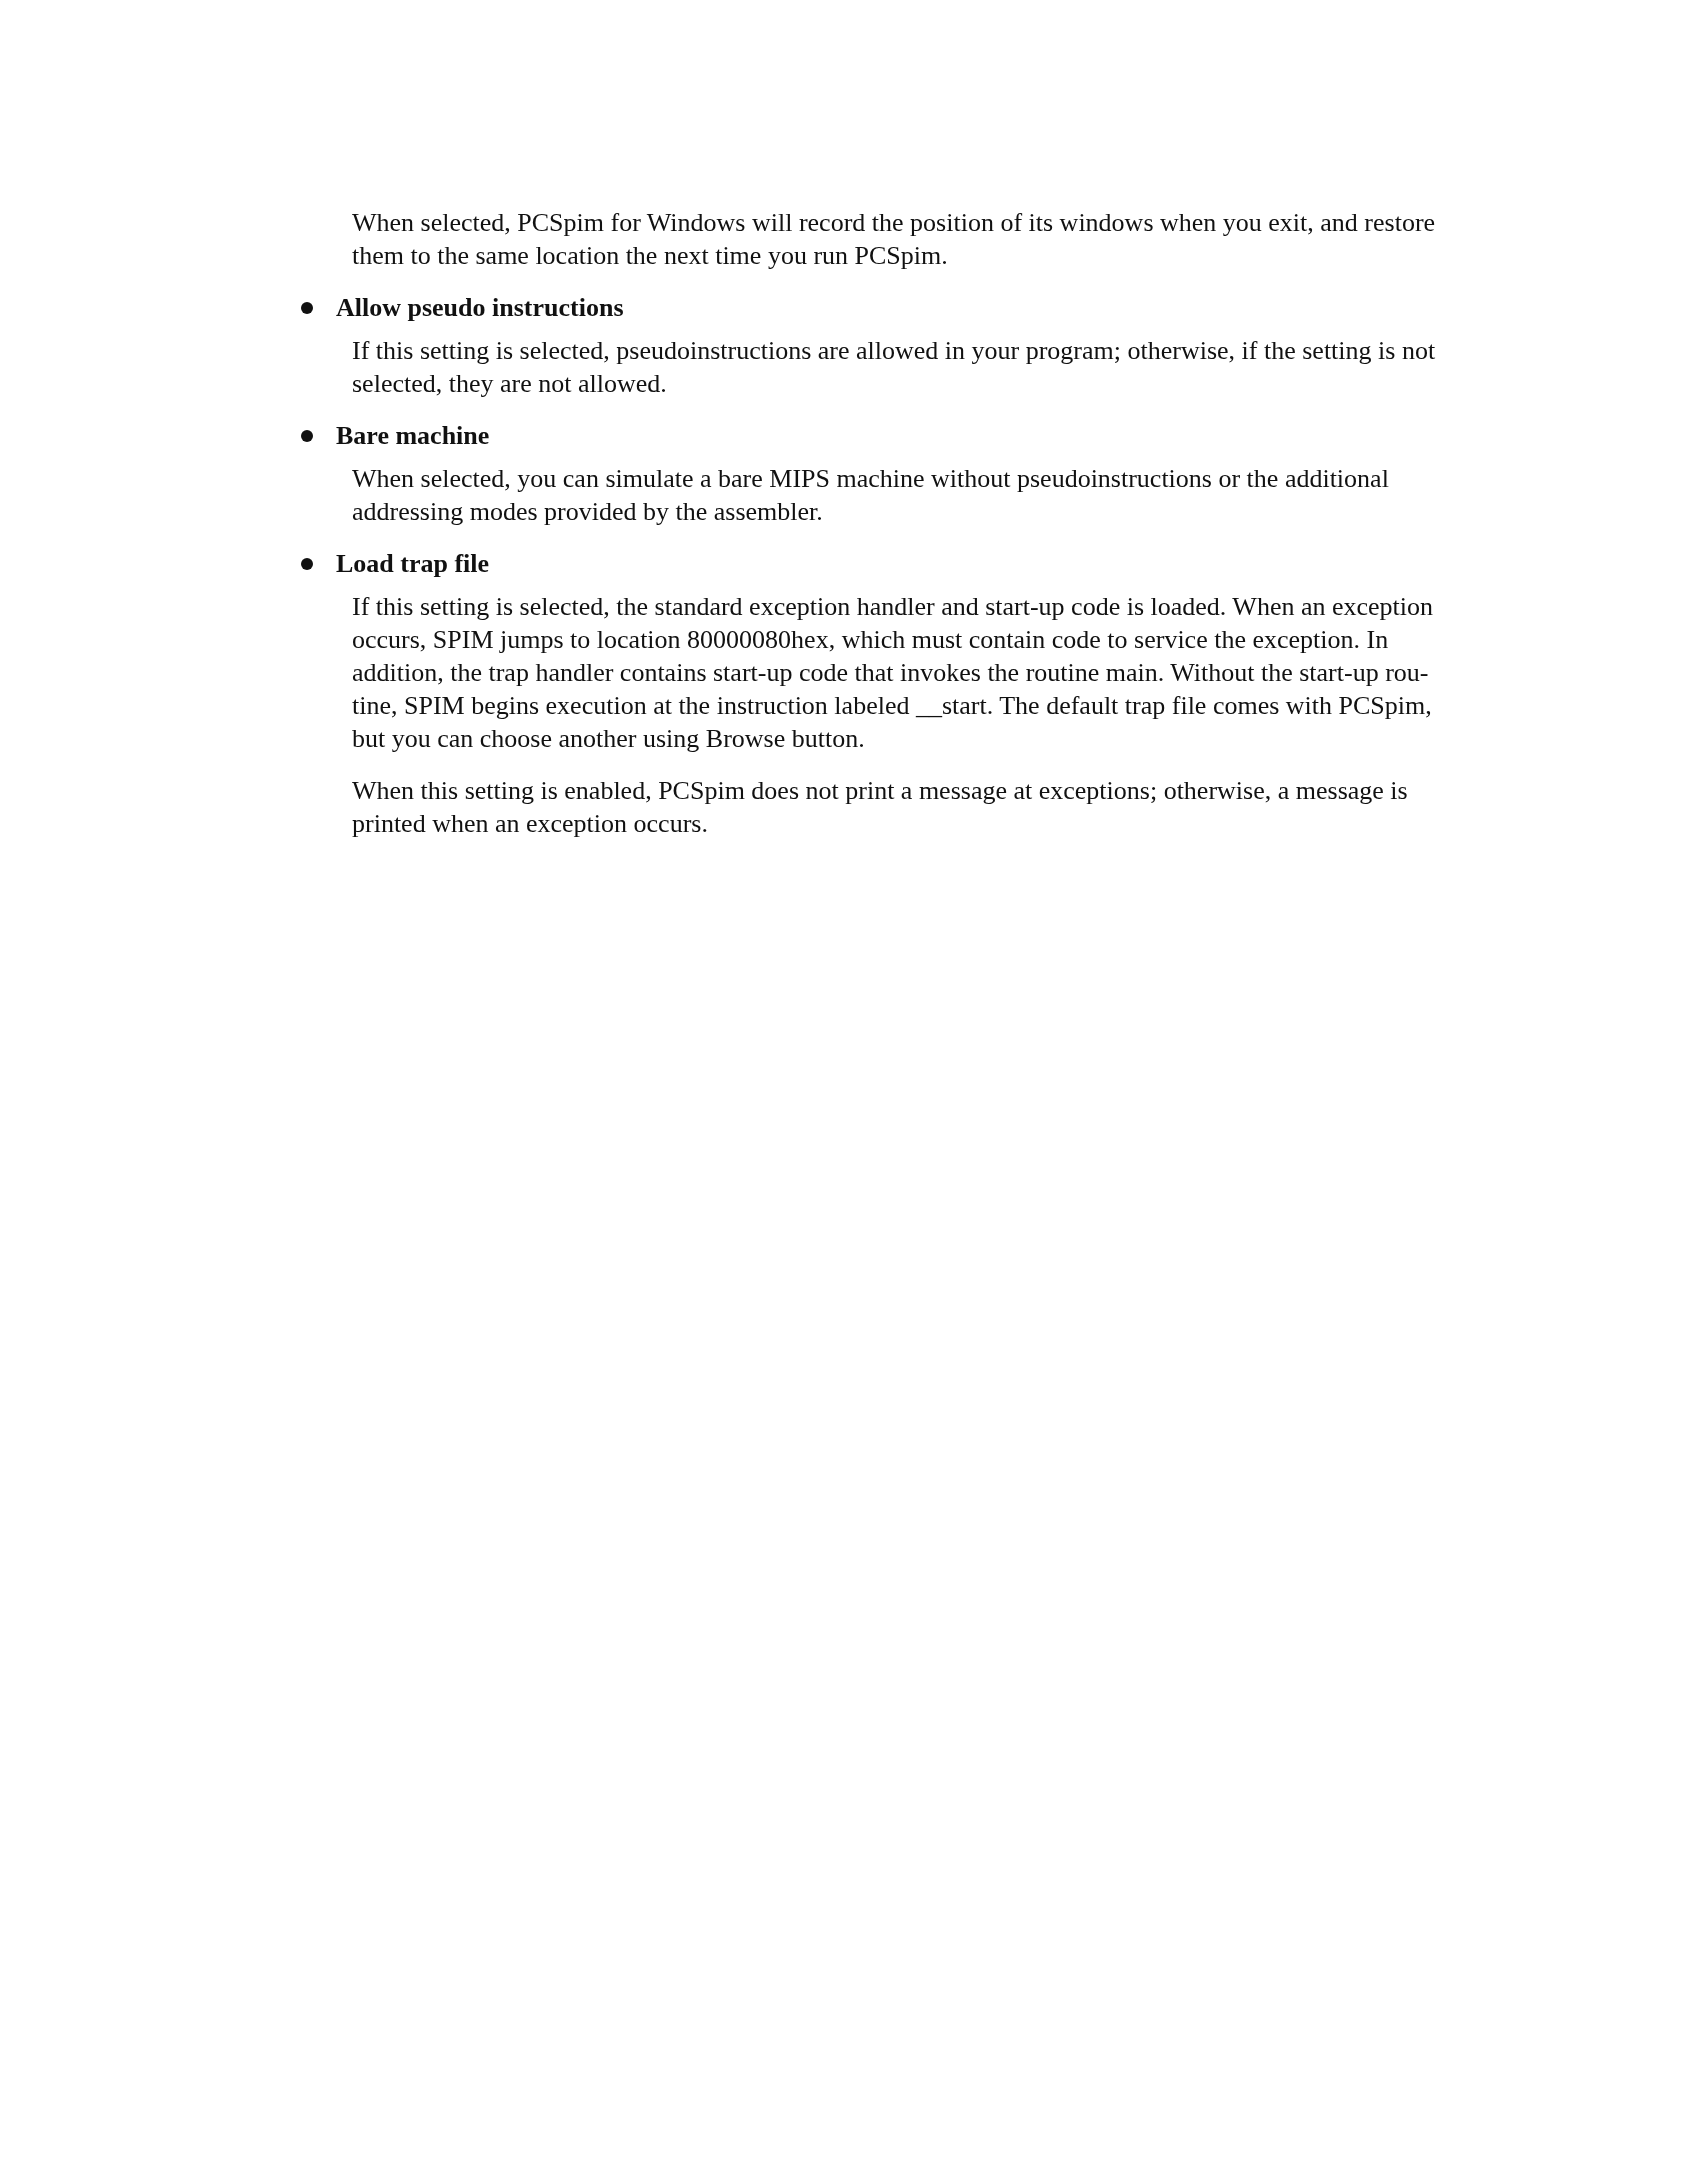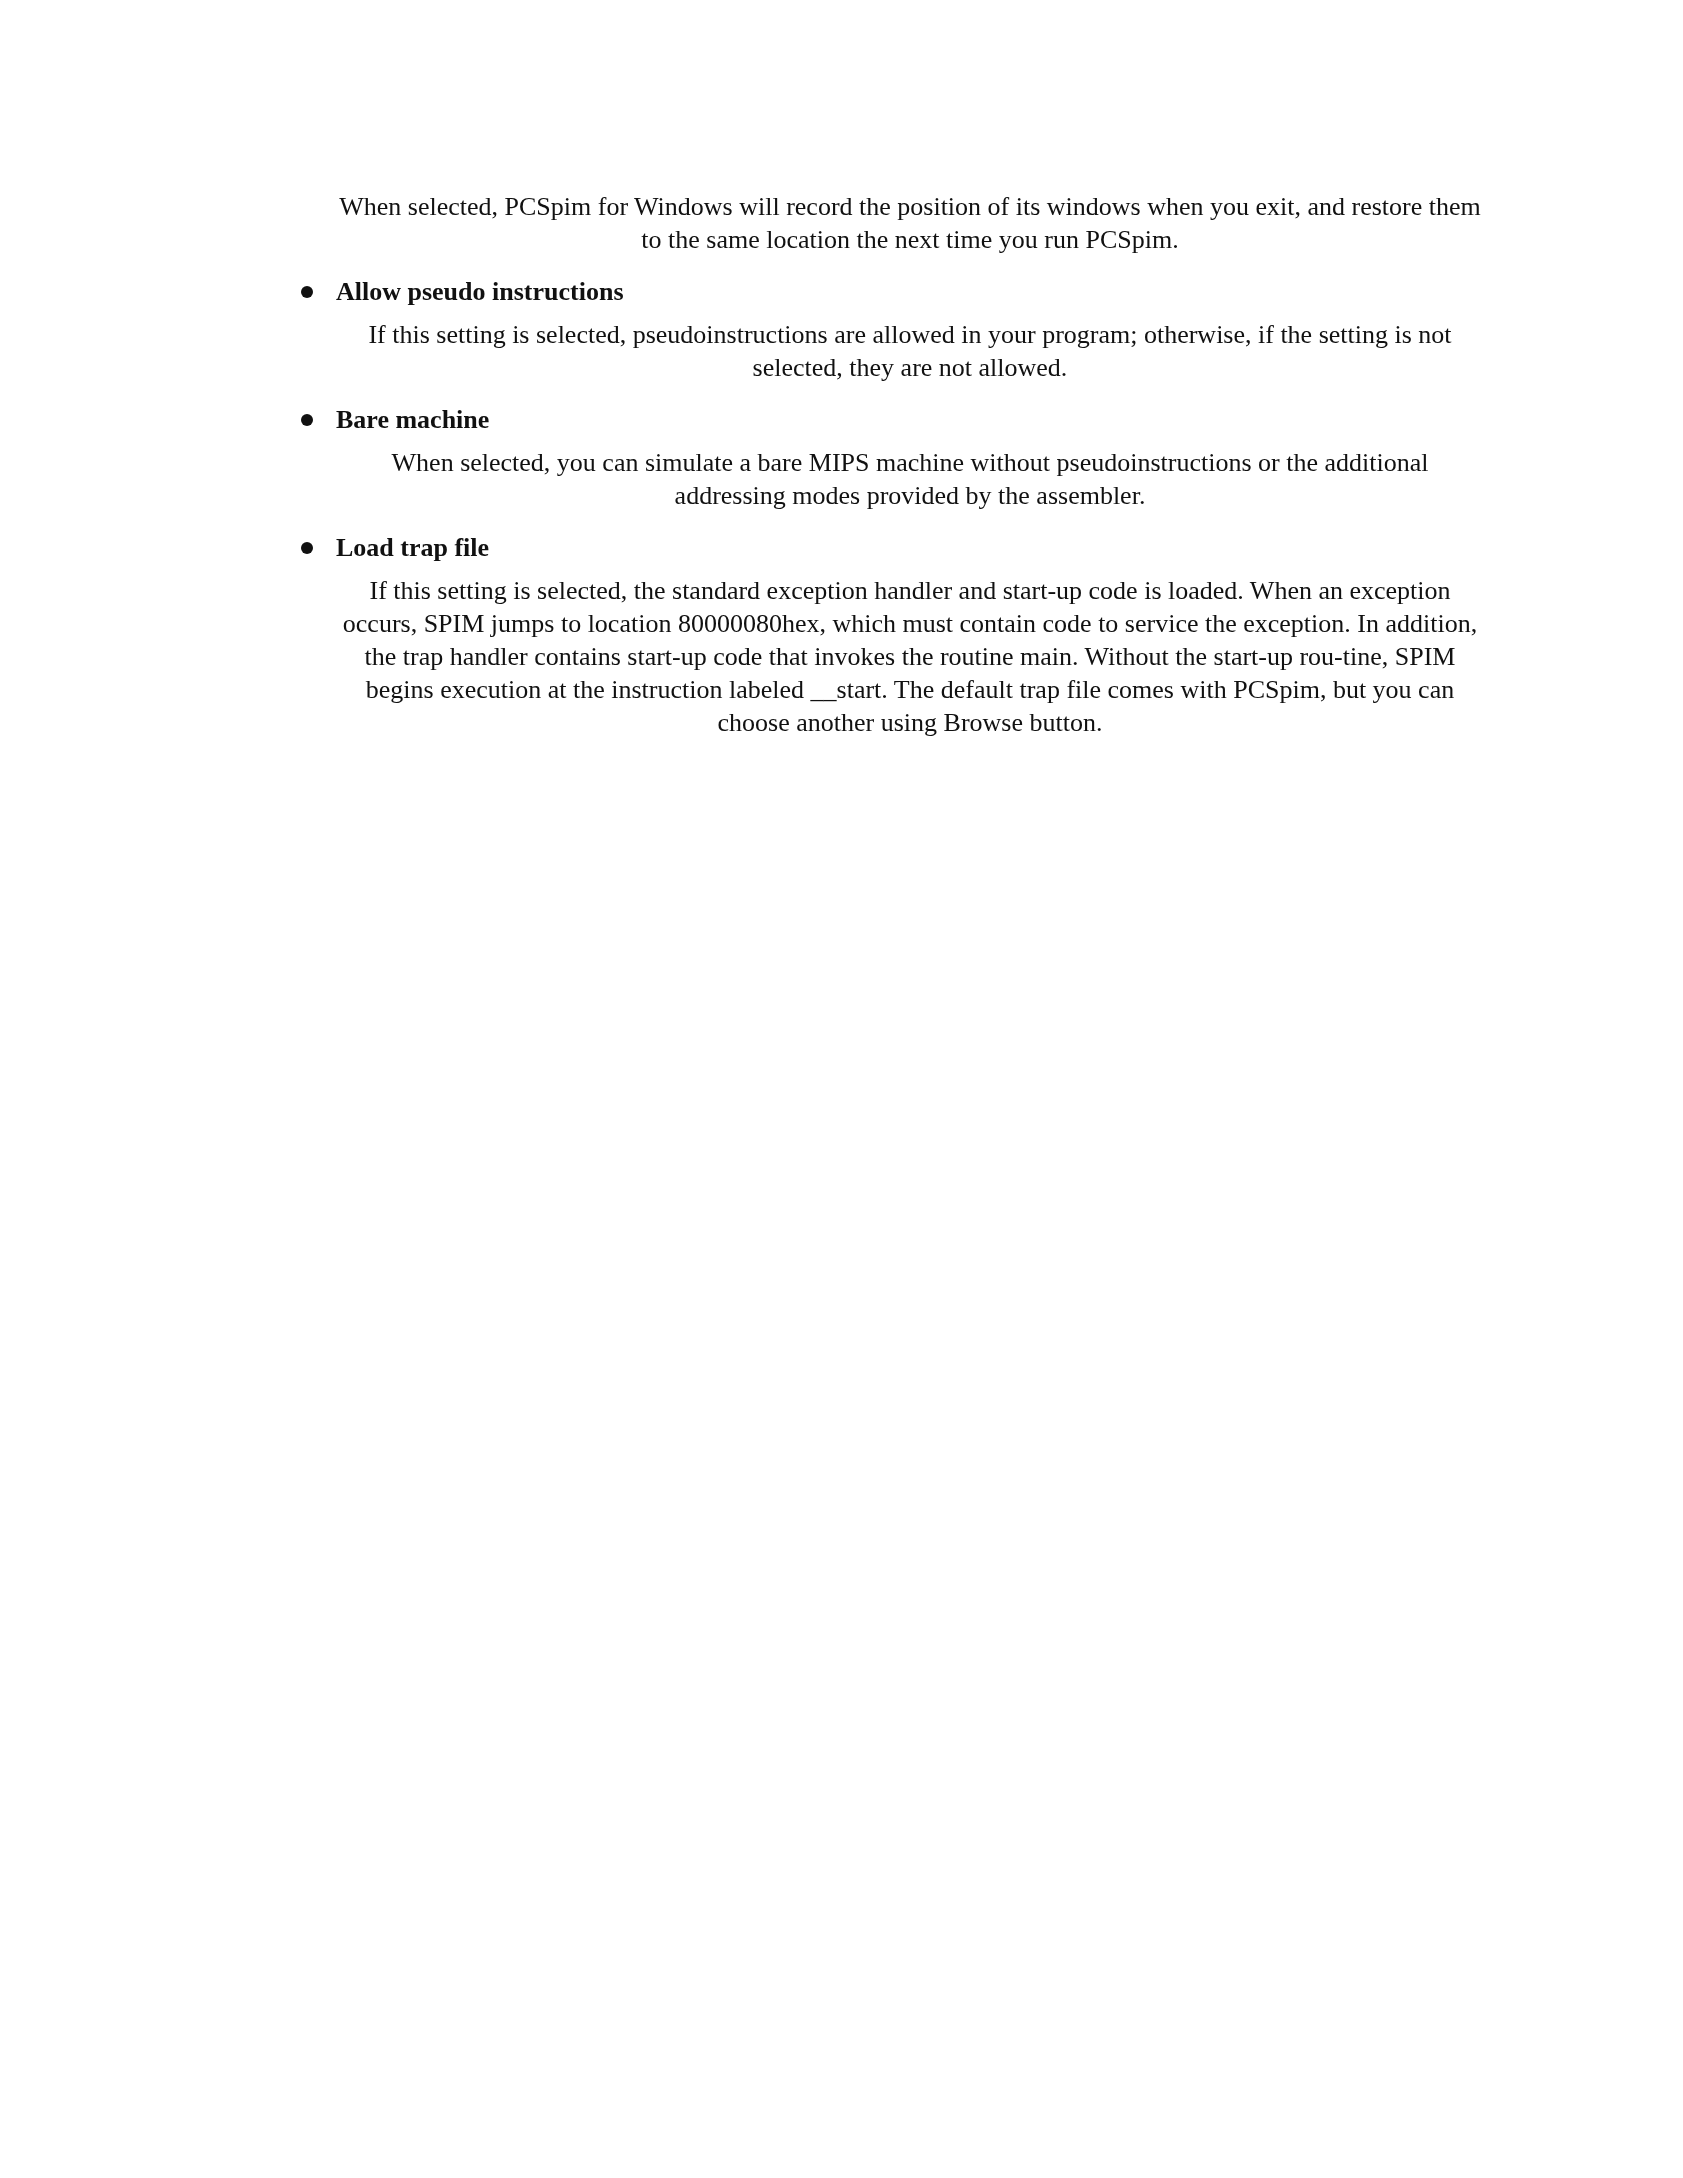--- a/index.html
+++ b/index.html
@@ -17,22 +17,22 @@
     }
     .page-content {
       position: absolute;
       left: 336px;
       top: 190px;
       width: 1148px;
       font-size: 26px;
       line-height: 33px;
     }
     .para {
-      margin: 0;
-      text-align: center;
+      margin: 16px;
+      text-align: left;
       white-space: normal;
     }
     .option {
       position: relative;
       margin-top: 19px;
     }
     .option-heading {
       position: relative;
       font-weight: bold;
       margin: 0;
@@ -76,16 +76,17 @@
   <div class="option">
     <p class="option-heading">
       <span class="bullet"></span>
       <span>Load trap file</span>
     </p>
     <p class="para">If this setting is selected, the standard exception handler and start-up code is loaded.  When an exception occurs, SPIM jumps to location  80000080hex, which must contain code to service the exception. In addition, the trap handler contains start-up code that invokes the routine main. Without the start-up rou-tine, SPIM begins execution at the instruction labeled __start. The default trap file comes with PCSpim, but you can choose another using Browse button.</p>
   </div>
 
 
   <div class="option">
+    <p class="para">When this setting is enabled, PCSpim does not print a message at exceptions; otherwise, a message is printed when an exception occurs.</p>
   </div>
 
 </div>
 
 
 </body></html>

